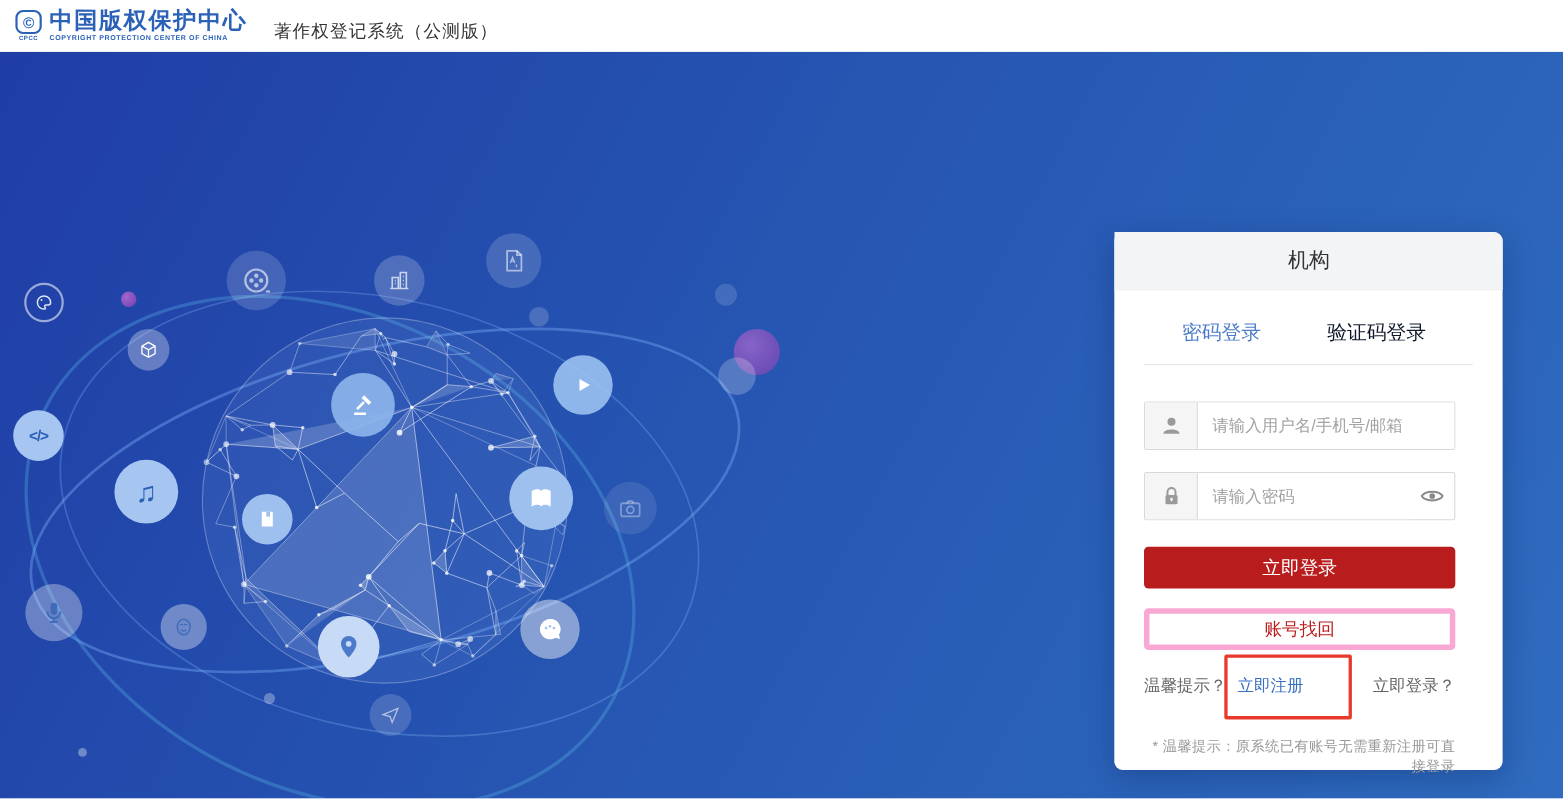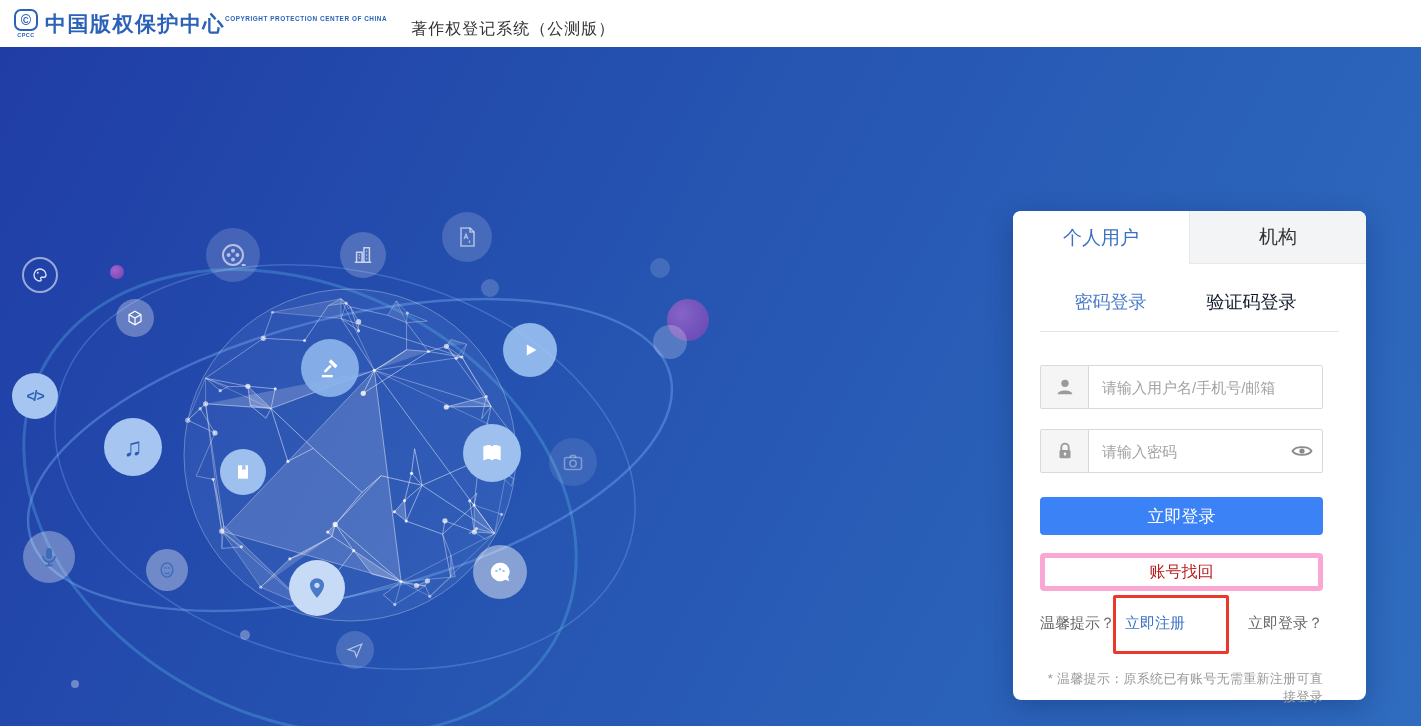--- a/index.html
+++ b/index.html
@@ -5,21 +5,21 @@
   * { margin:0; padding:0; box-sizing:border-box; }
   html,body { width:1421px; height:726px; font-family:"Liberation Sans","DejaVu Sans",sans-serif; background:#fff; }
   .page { position:relative; width:1421px; height:726px; overflow:hidden; }
 
   
   .header { position:absolute; top:0; left:0; width:100%; height:47px; background:#fff; display:flex; align-items:center; padding-left:14px; z-index:10; }
   .logo { display:flex; align-items:center; gap:7px; color:#2b62b8; }
   .logo-mark { display:flex; flex-direction:column; align-items:center; }
   .logo-c { width:24px; height:22px; border:2px solid #2b62b8; border-radius:7px; font-size:14px; font-weight:bold; display:flex; align-items:center; justify-content:center; line-height:1; }
   .logo-cpcc { font-size:5.5px; font-weight:bold; letter-spacing:.5px; margin-top:1px; }
-  .logo-text { display:flex; flex-direction:row; line-height:1; }
+  .logo-text { display:flex; flex-direction:column; line-height:1; }
   .logo-cn { font-size:21px; font-weight:bold; letter-spacing:1.5px; }
   .logo-en { font-size:6.4px; font-weight:bold; letter-spacing:.55px; margin-top:3px; }
   .sys-title { margin-left:24px; font-size:16px; color:#333; letter-spacing:1px;margin-top:12px; }
 
   
   .hero { position:absolute; top:47px; left:0; width:1421px; height:679px;
           background:linear-gradient(118deg,#203da6 0%,#2450af 35%,#2a60b8 70%,#2f6cbf 100%); overflow:hidden; }
   .globe-svg { position:absolute; left:0; top:0; }
   .fi { position:absolute; border-radius:50%; display:flex; align-items:center; justify-content:center; }
 
@@ -35,21 +35,21 @@
   .subtab.active { color:#4a7cc9; }
   .subtab.inactive { color:#0f172a; }
   .divider { margin:17px 27px 0 27px; border-bottom:1px solid #e5e5e5; }
   .form { padding:33px 43px 0 27px; }
   .input-row { display:flex; align-items:stretch; height:44px; border:1px solid #d9d9d9; border-radius:2px; background:#fff; }
   .input-row + .input-row { margin-top:20px; }
   .input-icon { width:48px; background:#f5f5f5; border-right:1px solid #d9d9d9; display:flex; align-items:center; justify-content:center; color:#9a9a9a; }
   .input-row input { flex:1; border:none; outline:none; font-size:15px; padding:0 13px; color:#333; font-family:inherit; min-width:0; }
   .input-row input::placeholder { color:#a3a3a3; }
   .eye-btn { width:40px; display:flex; align-items:center; justify-content:center; color:#8a8a8a; cursor:pointer; background:transparent; border:none; }
-  .btn-login { margin-top:24px; width:100%; height:38px; background:#3b82f6; border:none; border-radius:4px; color:#fff; font-size:17px; cursor:pointer; font-family:inherit; }
+  .btn-login { margin-top:24px; width:100%; height:38px; background:#b91c1c; border:none; border-radius:4px; color:#fff; font-size:17px; cursor:pointer; font-family:inherit; }
   .btn-recover { margin-top:18px; width:100%; height:38px; background:#fff; border:5px solid #f9a8d4; border-radius:4px; color:#b91c1c; font-size:16px; cursor:pointer; font-family:inherit; }
   .links-row { display:flex; align-items:center; margin-top:23px; font-size:15px; color:#666; }
   .link { color:#3a70c4; text-decoration:none; cursor:pointer; }
   .link-register { margin-left:10px; }
   .link-forgot { margin-left:auto; color:#666; }
   .tip { margin-top:37px; text-align:right; font-size:13px; color:#999; letter-spacing:.3px; }
 
   
   .annotation-box { position:absolute; left:1113px; top:595px; width:116px; height:59px; border:3px solid #e8392b; border-radius:2px; z-index:9; pointer-events:none; }
 
@@ -446,21 +446,20 @@
     </div>
     <div class="fi" style="left:667px;top:252px;width:42px;height:42px;background:radial-gradient(circle at 35% 35%,#b06ad0,#7a3fb0);opacity:.7;"></div>
     <div class="fi" style="left:653px;top:278px;width:34px;height:34px;background:rgba(255,255,255,.22);"></div>
     <div class="fi" style="left:650px;top:211px;width:20px;height:20px;background:rgba(255,255,255,.14);"></div>
     <div class="fi" style="left:71px;top:633px;width:8px;height:8px;background:rgba(255,255,255,.35);"></div>
     <div class="fi" style="left:240px;top:583px;width:10px;height:10px;background:rgba(255,255,255,.30);"></div>
   </div>
 
   <div class="panel">
     <div class="tabs">
-      <div class="tab active">个人用户</div>
       <div class="tab inactive">机构</div>
     </div>
 
     <div class="subtabs">
       <div class="subtab active">密码登录</div>
       <div class="subtab inactive">验证码登录</div>
     </div>
     <div class="divider"></div>
 
     <div class="form">

